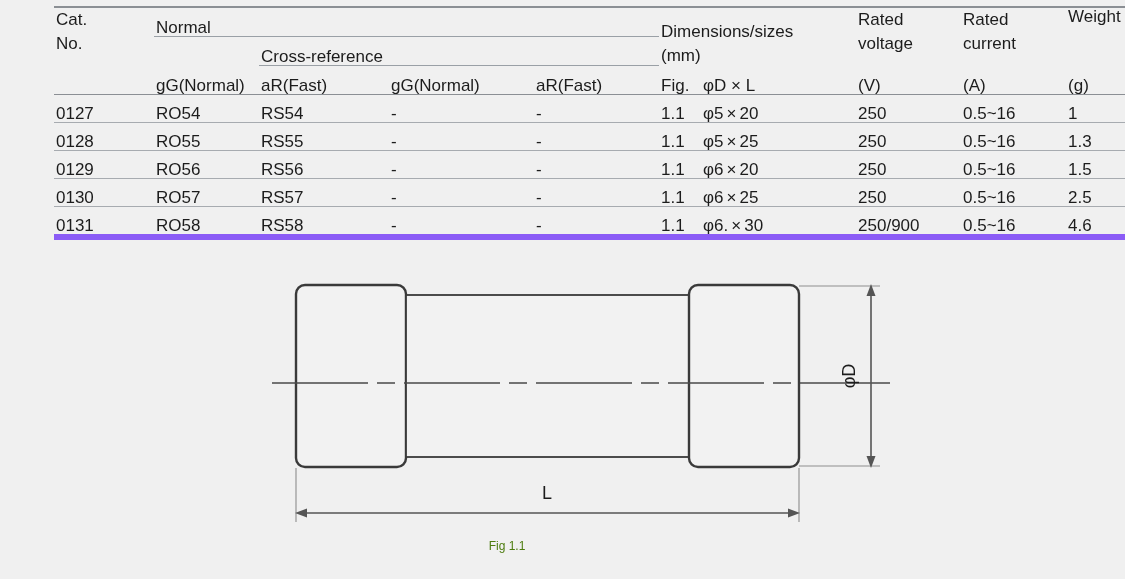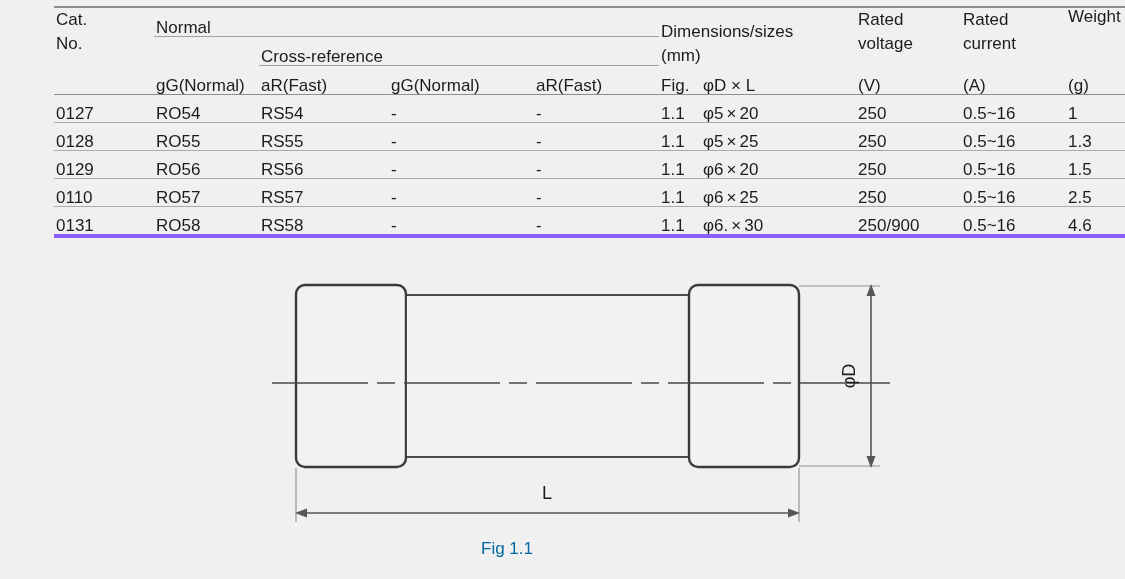--- a/index.html
+++ b/index.html
@@ -47,21 +47,21 @@
   .rule-top { border-top: 2px solid #8b8f94; }
   .rule-bot { border-bottom: 1.5px solid #8b8f94; }
   .rule-thin { border-bottom: 1.2px solid #9aa0a6; }
 
   
   .drow td {
     height: 27px;
     border-bottom: 1.2px solid #a7abb0;
     vertical-align: middle;
   }
-  .drow:last-child td { border-bottom: 4px solid #8b5cf6; }
+  .drow:last-child td { border-bottom: 6px solid #8b5cf6; }
   .cellpad { display: block; padding-left: 2px; }
 
   
   .c-cat   { width: 100px; }
   .c-gg    { width: 105px; }
   .c-ar    { width: 130px; }
   .c-xgg   { width: 145px; }
   .c-xar   { width: 125px; }
   .c-fig   { width: 42px;  }
   .c-dim   { width: 155px; }
@@ -77,22 +77,22 @@
     top: 262px;
     width: 1125px;
     height: 317px;
   }
   .fig-caption {
     position: absolute;
     left: 0;
     top: 277px;
     width: 1014px;
     text-align: center;
-    font-size: 17px;
-    color: #0369a1;
+    font-size: 12px;
+    color: #4d7c0f;
   }
   svg.drawing { display: block; }
 </style>
 </head>
 <body>
 
 <div class="table-wrap">
   <table class="spec">
     <colgroup>
       <col class="c-cat">
@@ -264,21 +264,21 @@
           </td>
           <td>
             <span class="cellpad">0.5~16</span>
           </td>
           <td>
             <span class="cellpad">1.5</span>
           </td>
         </tr>
         <tr class="drow">
           <td>
-            <span class="cellpad">0110</span>
+            <span class="cellpad">0130</span>
           </td>
           <td>
             <span class="cellpad">RO57</span>
           </td>
           <td>
             <span class="cellpad">RS57</span>
           </td>
           <td>
             <span class="cellpad">-</span>
           </td>

